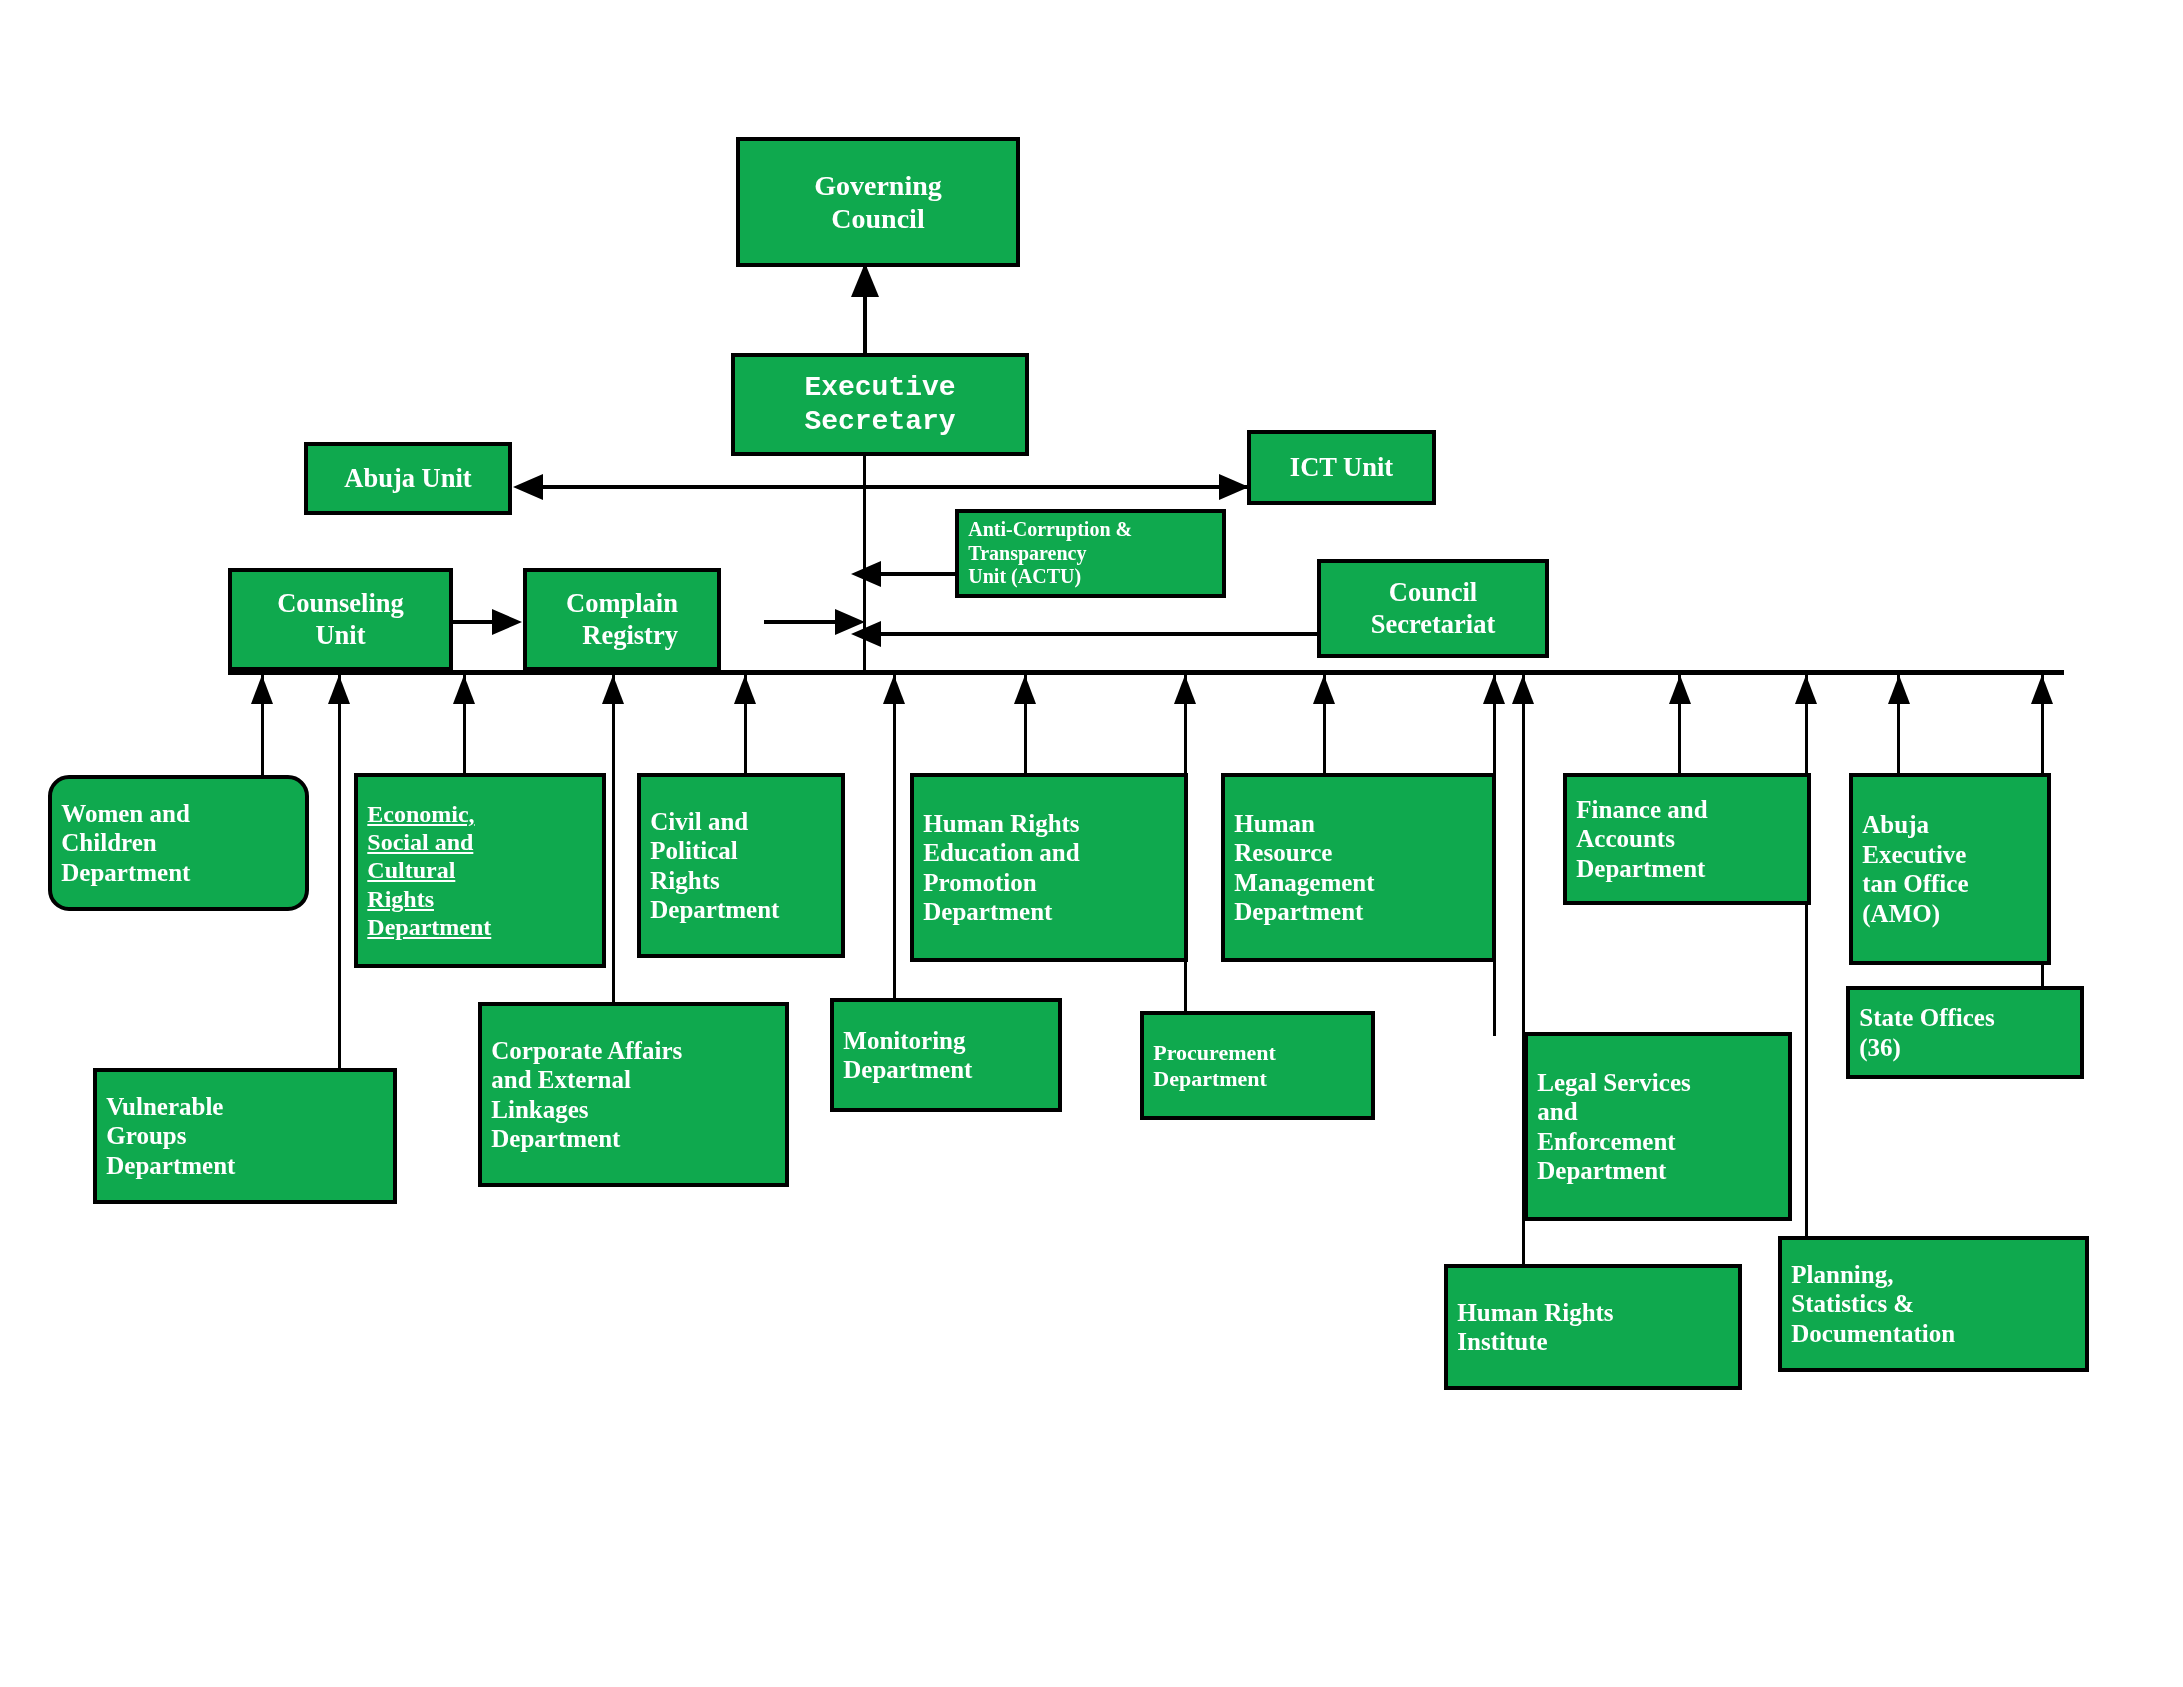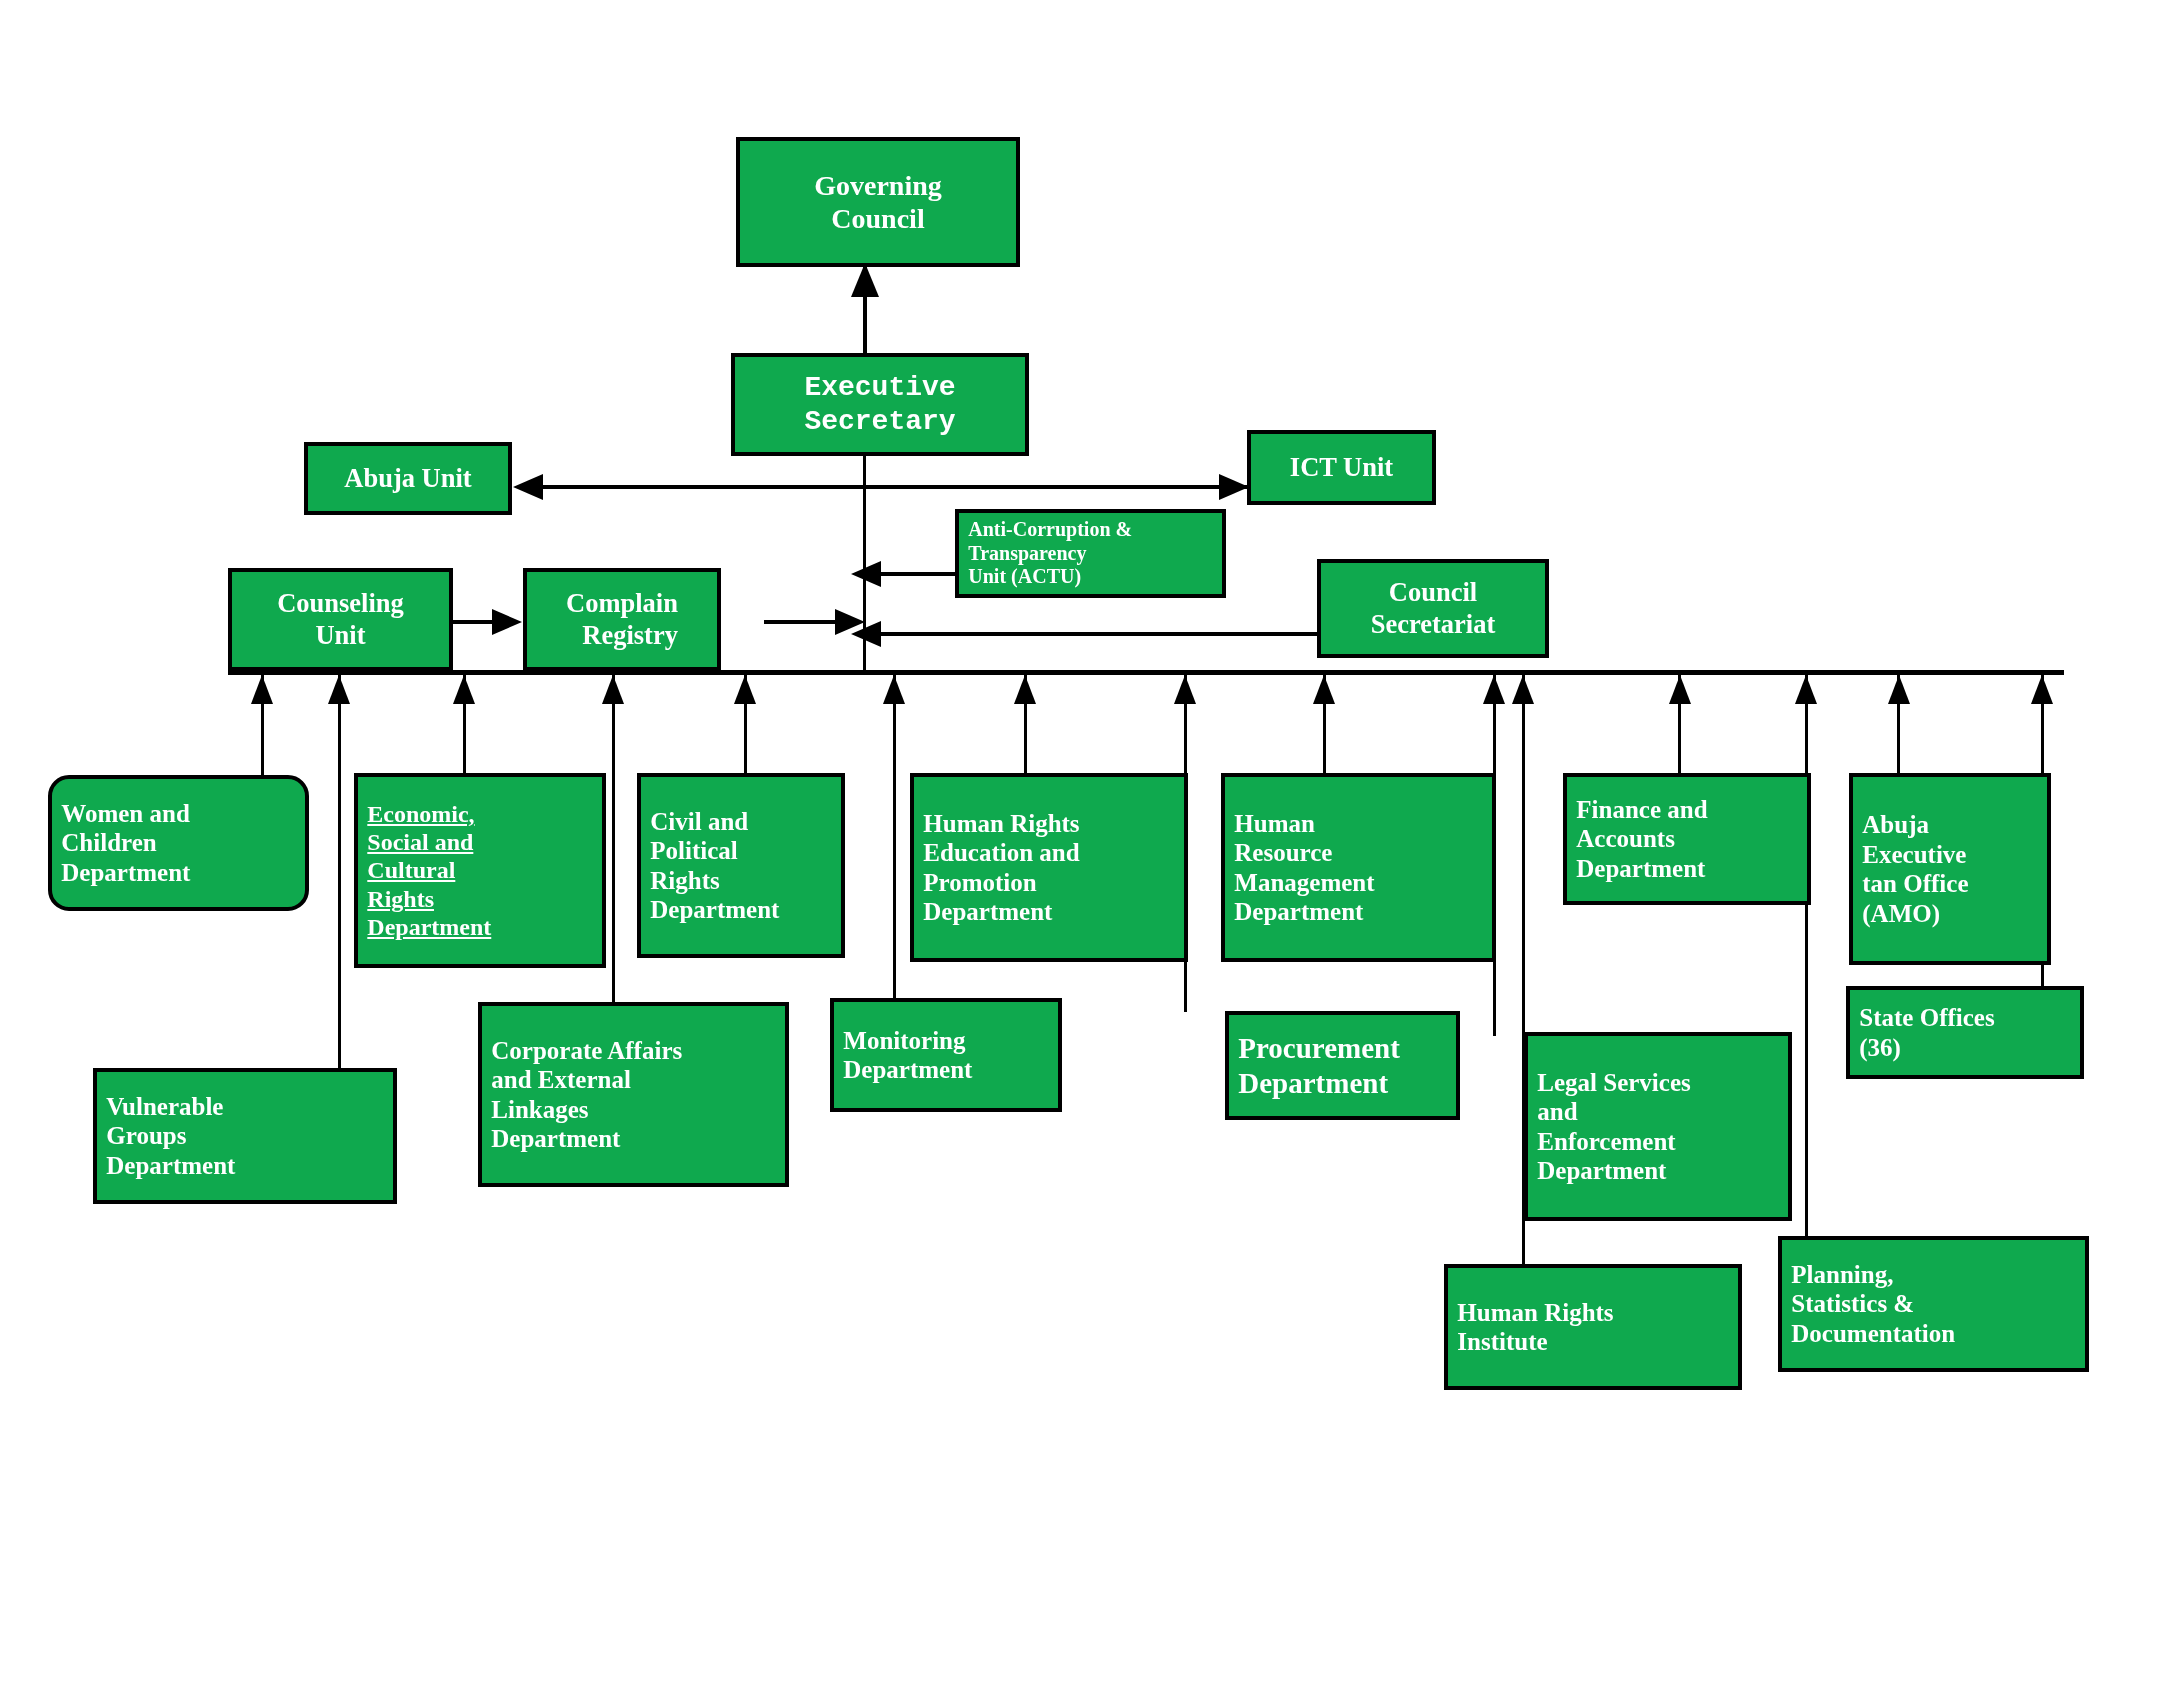--- a/index.html
+++ b/index.html
@@ -158,21 +158,21 @@
 Department</div>
 
   <div class="box left" style="left:830px;top:998px;width:232px;height:114px;font-size:25px;">Monitoring
 Department</div>
 
   <div class="box left" style="left:910px;top:773px;width:278px;height:189px;font-size:25px;">Human Rights
 Education and
 Promotion
 Department</div>
 
-  <div class="box left" style="left:1225px;top:1011px;width:235px;height:109px;font-size:29px;">Procurement
+  <div class="box left" style="left:1140px;top:1011px;width:235px;height:109px;font-size:22px;">Procurement
 Department</div>
 
   <div class="box left" style="left:1221px;top:773px;width:275px;height:189px;font-size:25px;">Human
 Resource
 Management
 Department</div>
 
   <div class="box left" style="left:1524px;top:1032px;width:268px;height:189px;font-size:25px;">Legal Services
 and
 Enforcement

